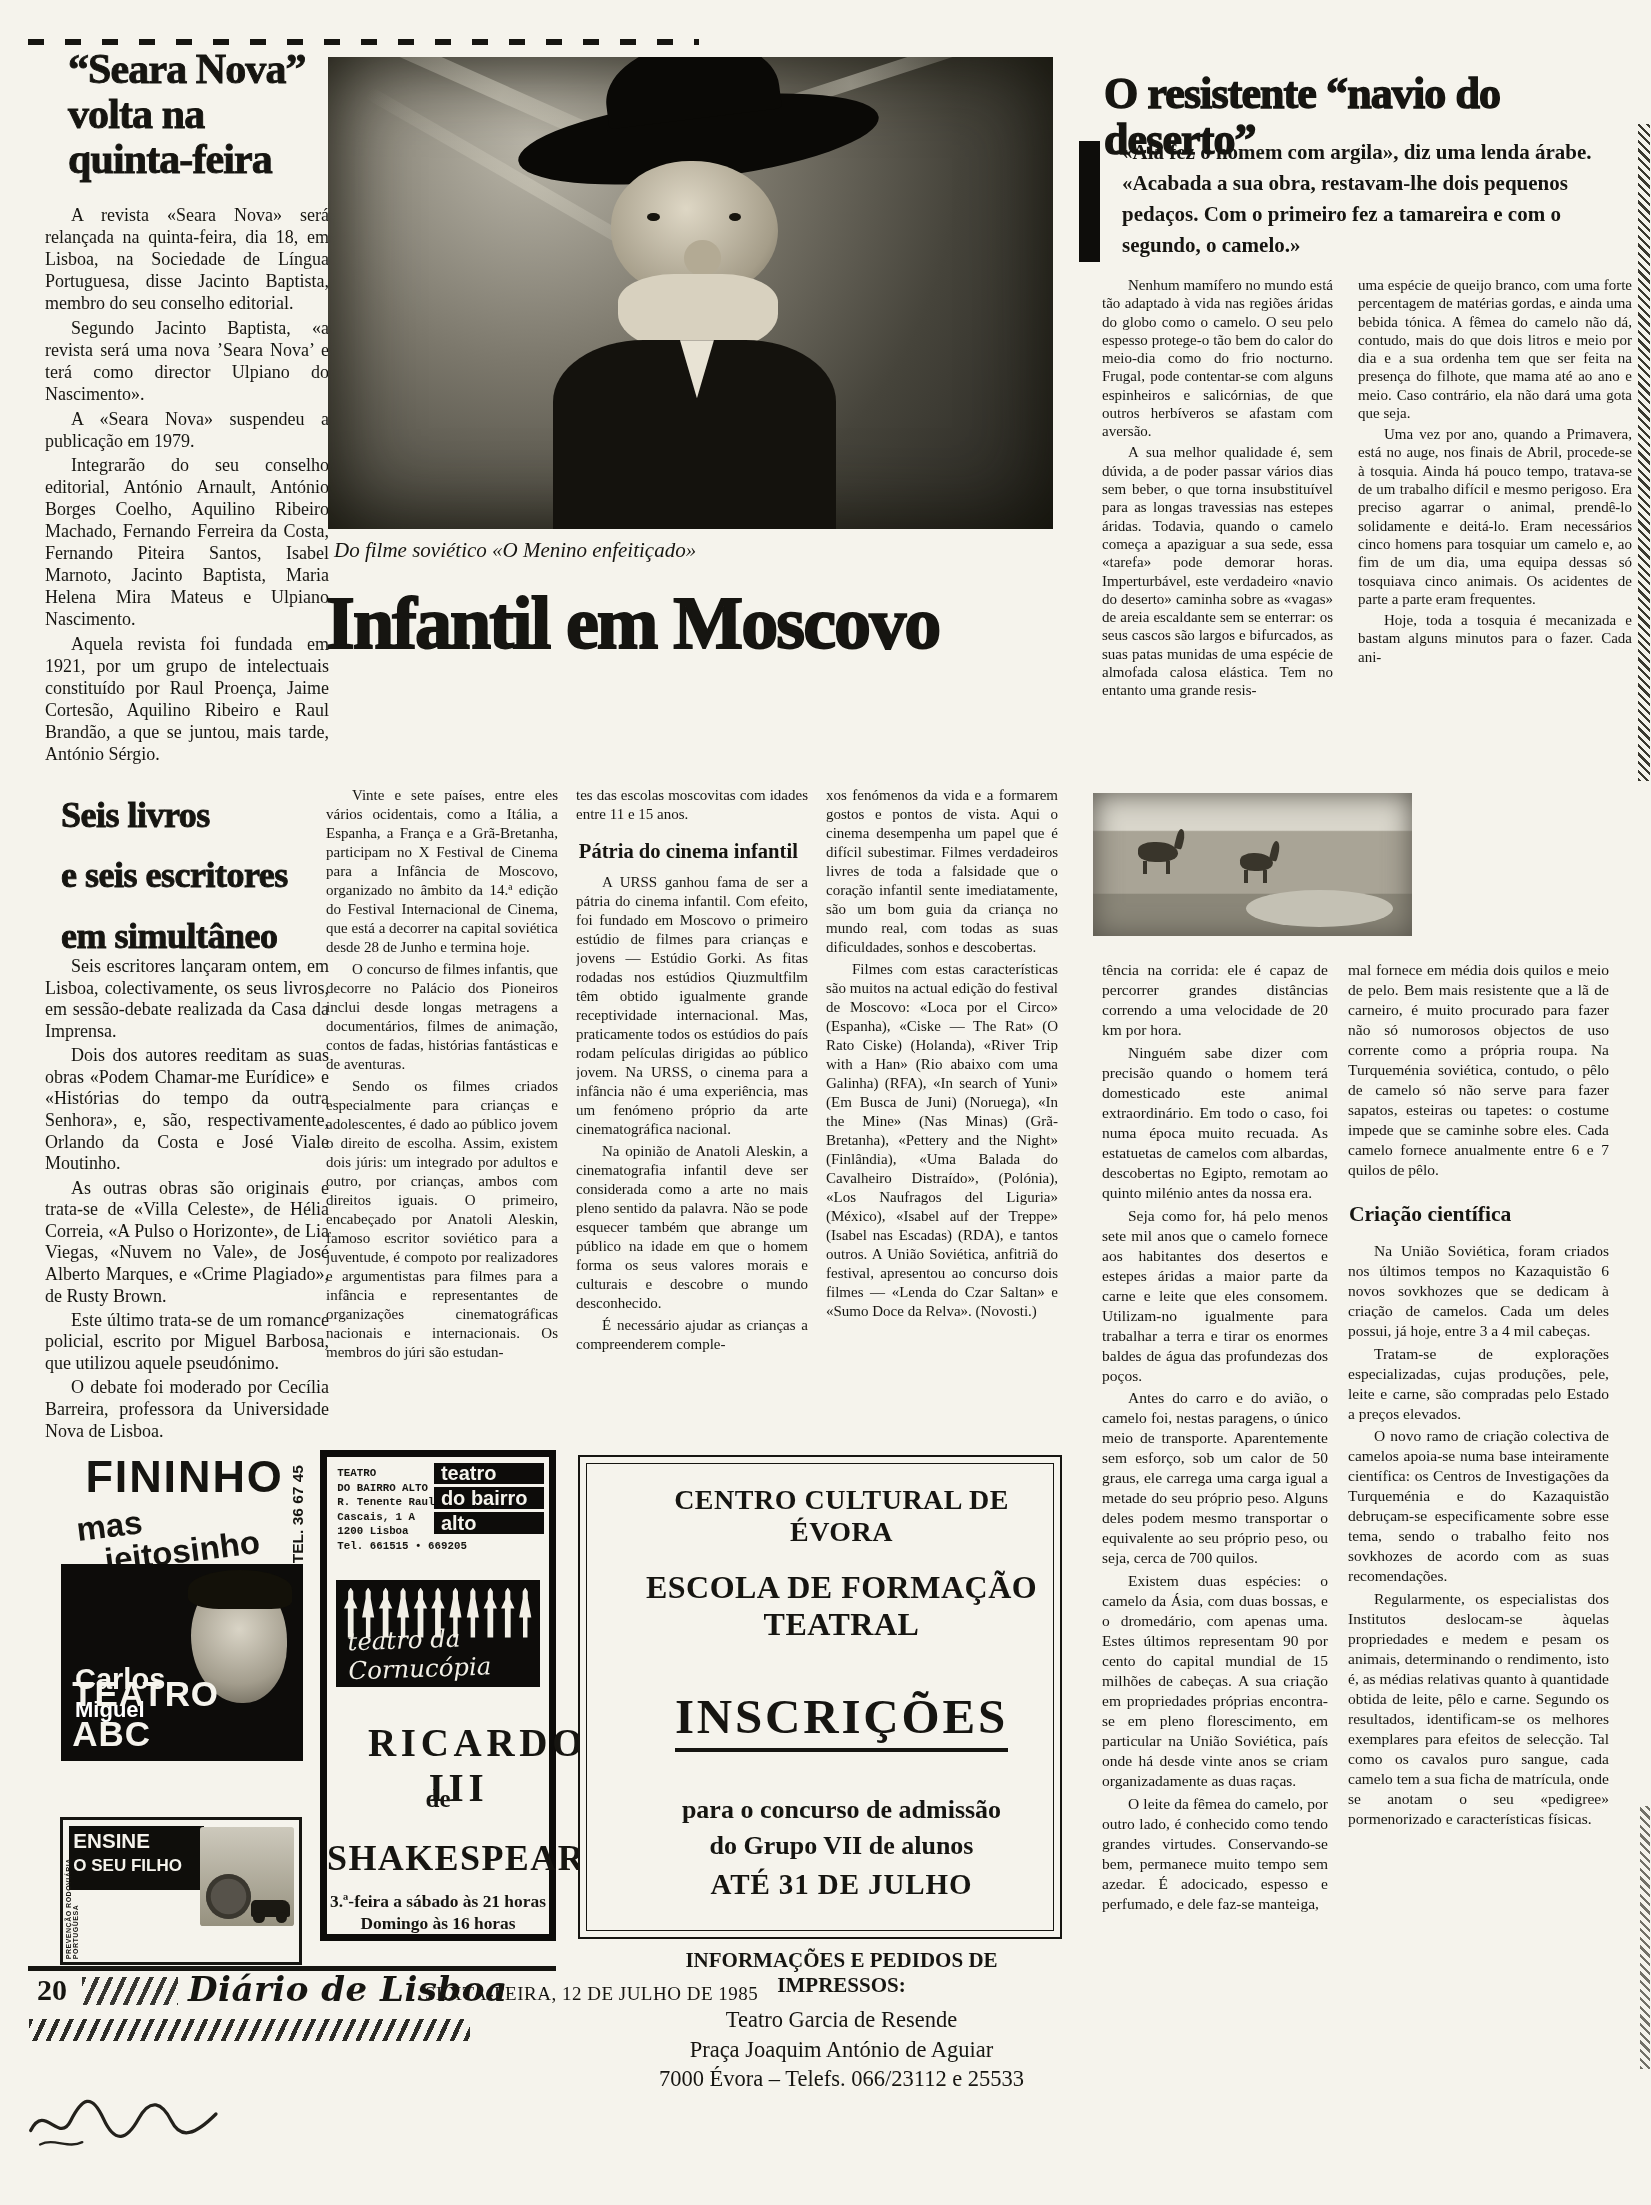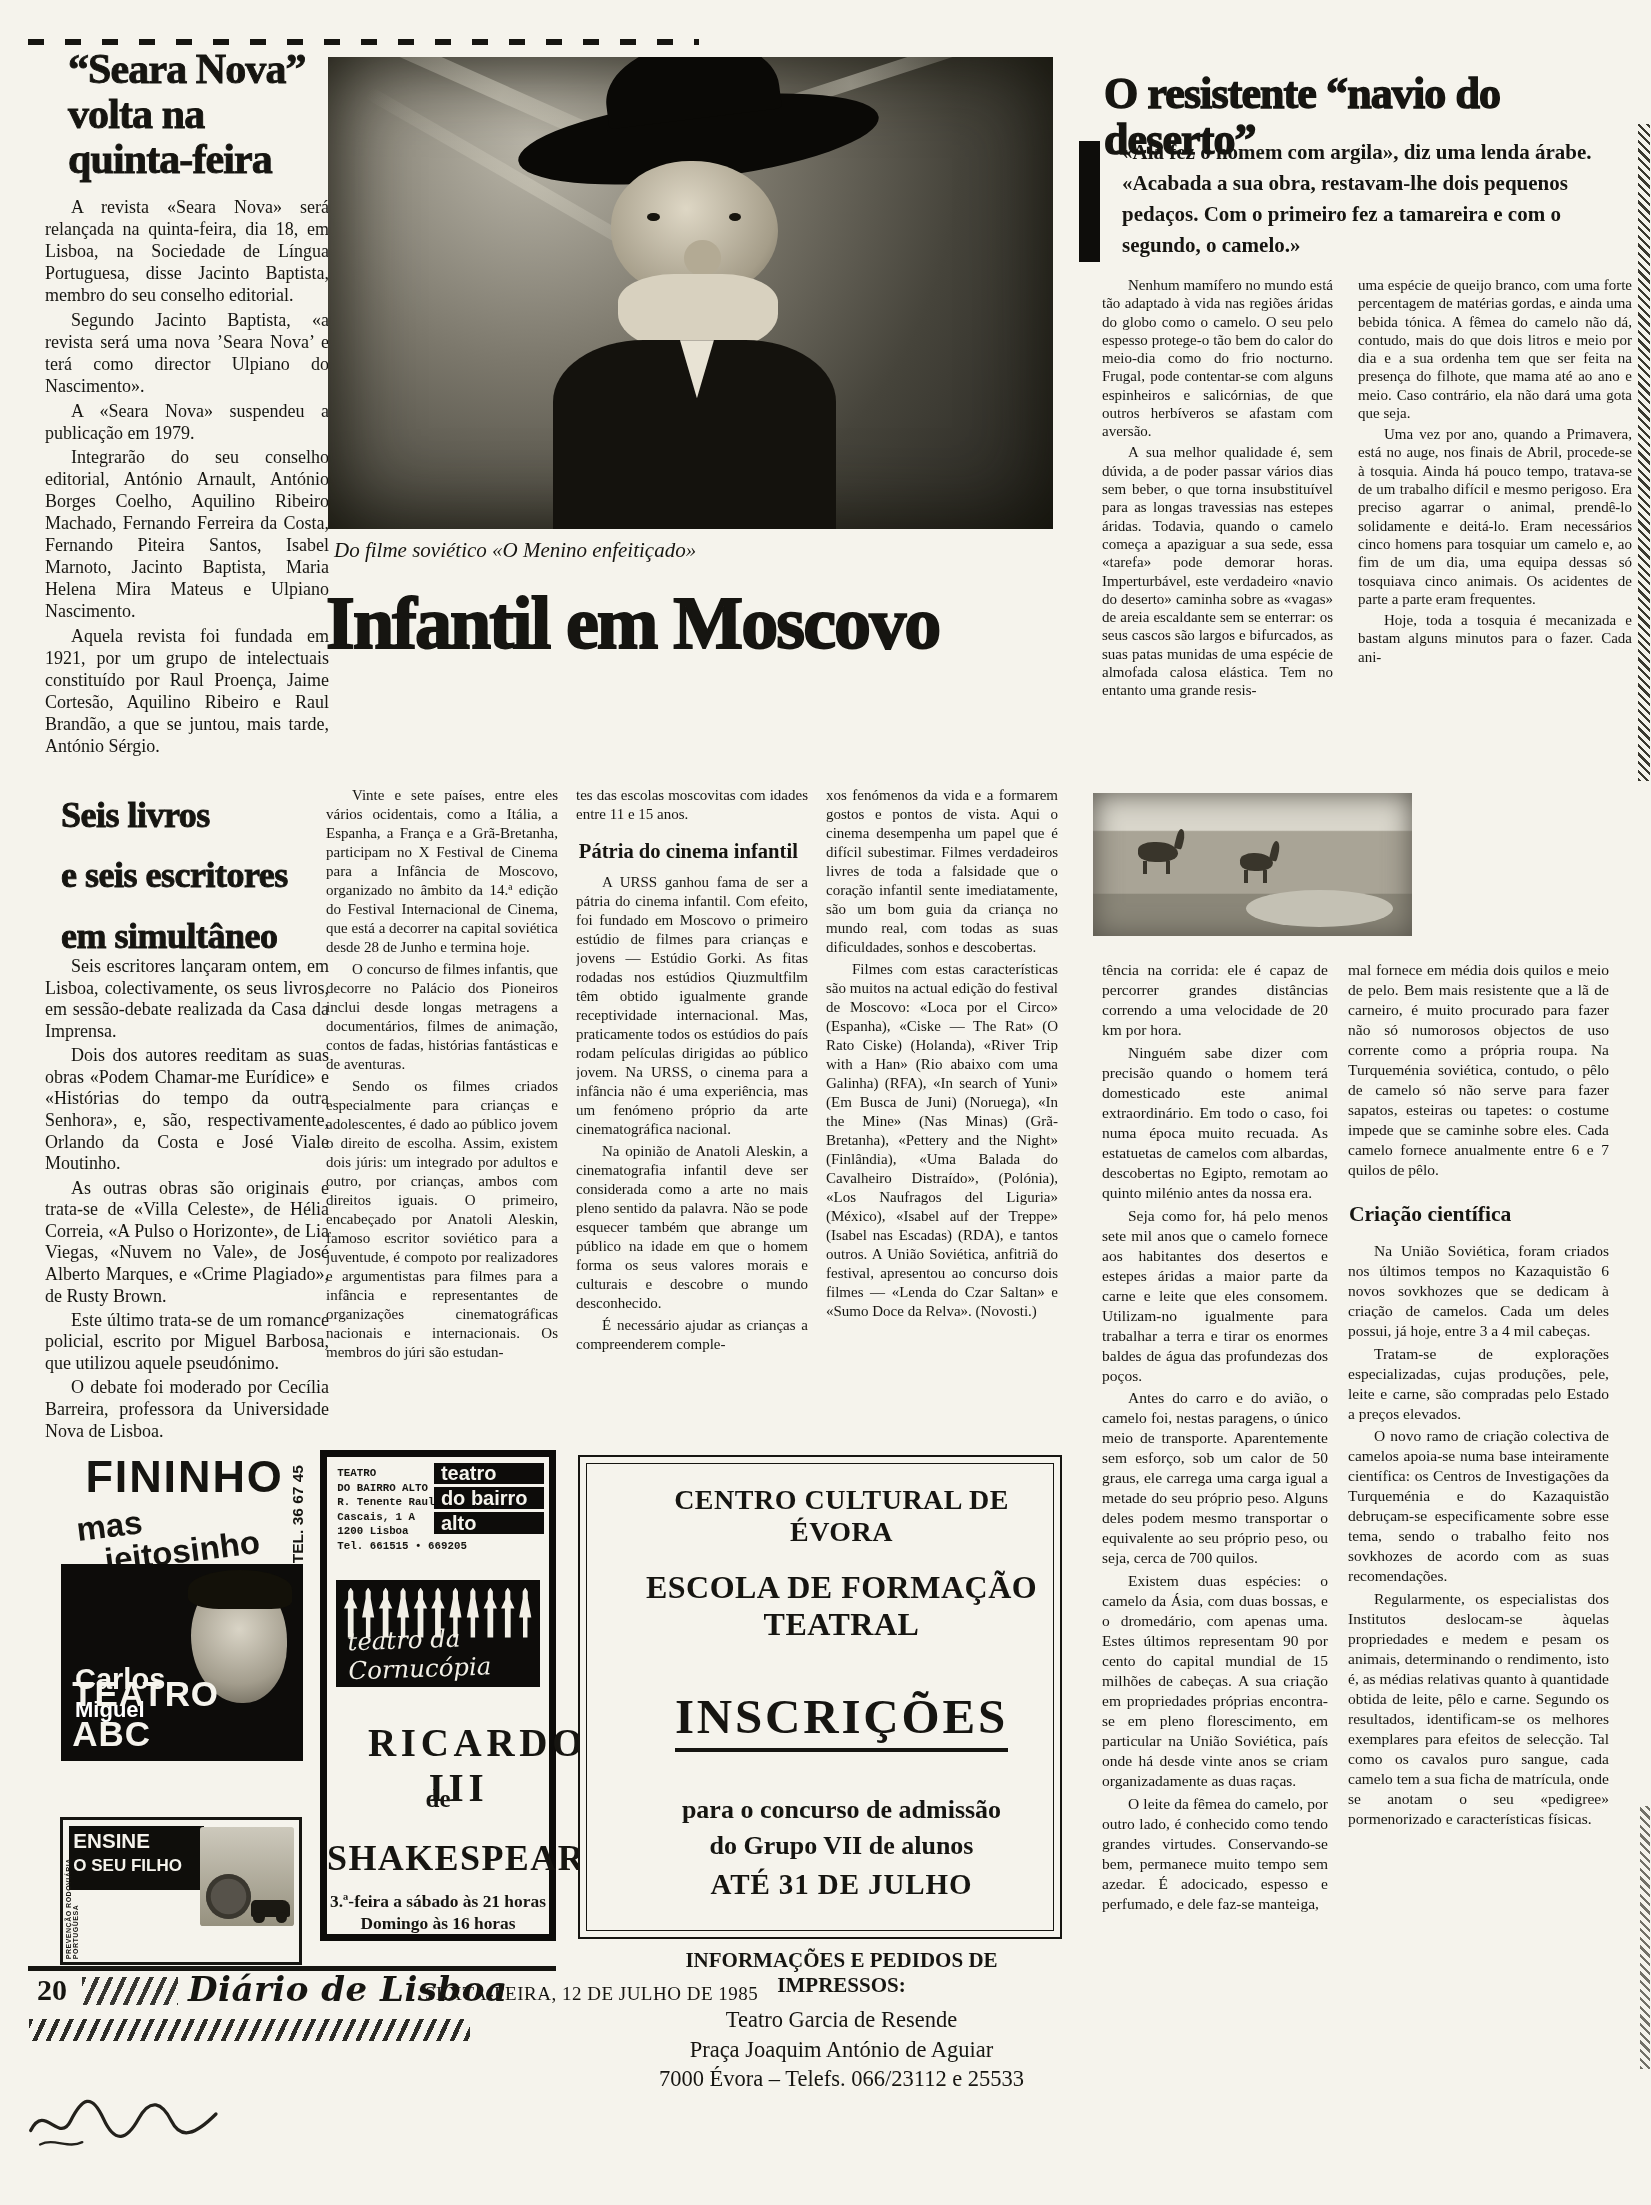--- a/index.html
+++ b/index.html
@@ -66,21 +66,21 @@
 
 <div class="page">
 
   <div class="abs dash-rule" style="left:28px;top:39px;width:671px;"></div>
 
   <div class="abs hl stroke2" style="left:68px;top:47px;width:263px;font-size:42px;line-height:1.07;">
       <div class="hline">“Seara Nova”</div>
       <div class="hline">volta na</div>
       <div class="hline">quinta-feira</div>
     </div>
-  <div class="abs body-text" style="left:45px;top:196px;width:284px;height:561px;font-size:18px;line-height:22px;">
+  <div class="abs body-text" style="left:45px;top:204px;width:284px;height:561px;font-size:18px;line-height:22px;">
       <p class="para">A revista «Seara Nova» será relançada na quinta-feira, dia 18, em Lisboa, na Sociedade de Língua Portuguesa, disse Jacinto Baptista, membro do seu conselho editorial.</p>
       <p class="para">Segundo Jacinto Baptista, «a revista será uma nova ’Seara Nova’ e terá como director Ulpiano do Nascimento».</p>
       <p class="para">A «Seara Nova» suspendeu a publicação em 1979.</p>
       <p class="para">Integrarão do seu conselho editorial, António Arnault, António Borges Coelho, Aquilino Ribeiro Machado, Fernando Ferreira da Costa, Fernando Piteira Santos, Isabel Marnoto, Jacinto Baptista, Maria Helena Mira Mateus e Ulpiano Nascimento.</p>
       <p class="para">Aquela revista foi fundada em 1921, por um grupo de intelectuais constituído por Raul Proença, Jaime Cortesão, Aquilino Ribeiro e Raul Brandão, a que se juntou, mais tarde, António Sérgio.</p>
     </div>
 
   <div class="abs hl stroke2" style="left:61px;top:785px;width:270px;font-size:36px;line-height:1.68;letter-spacing:-0.5px;">
       <div class="hline">Seis livros</div>
       <div class="hline">e seis escritores</div>

